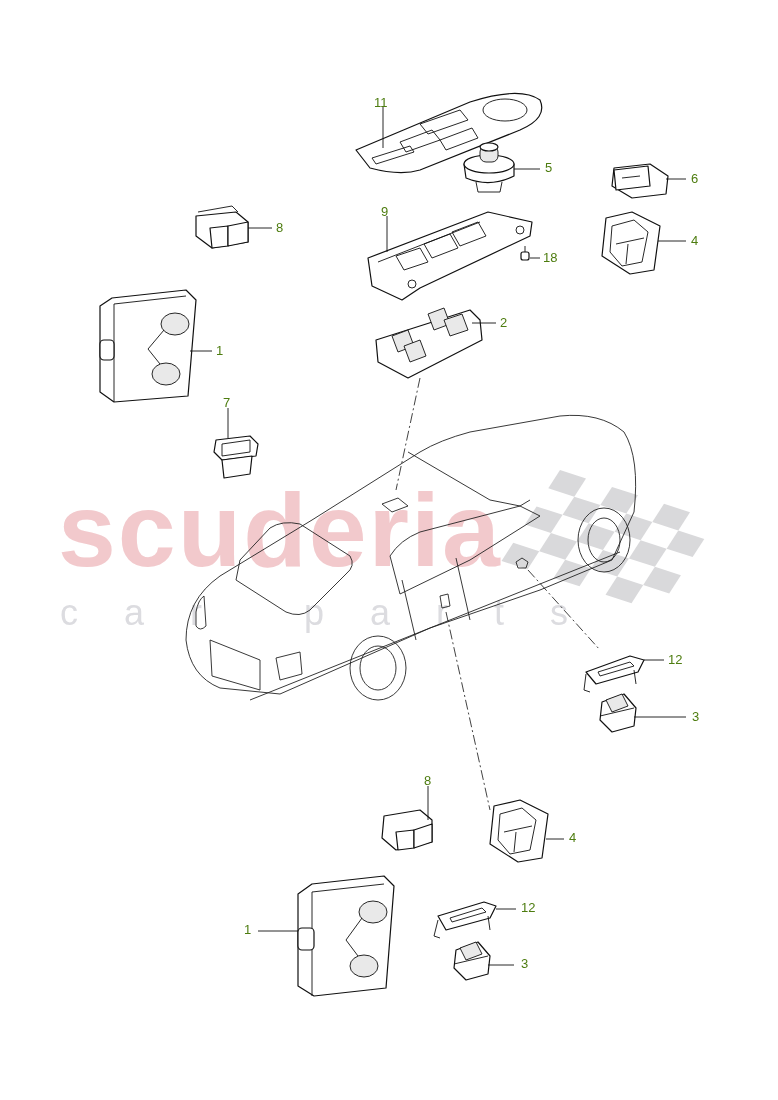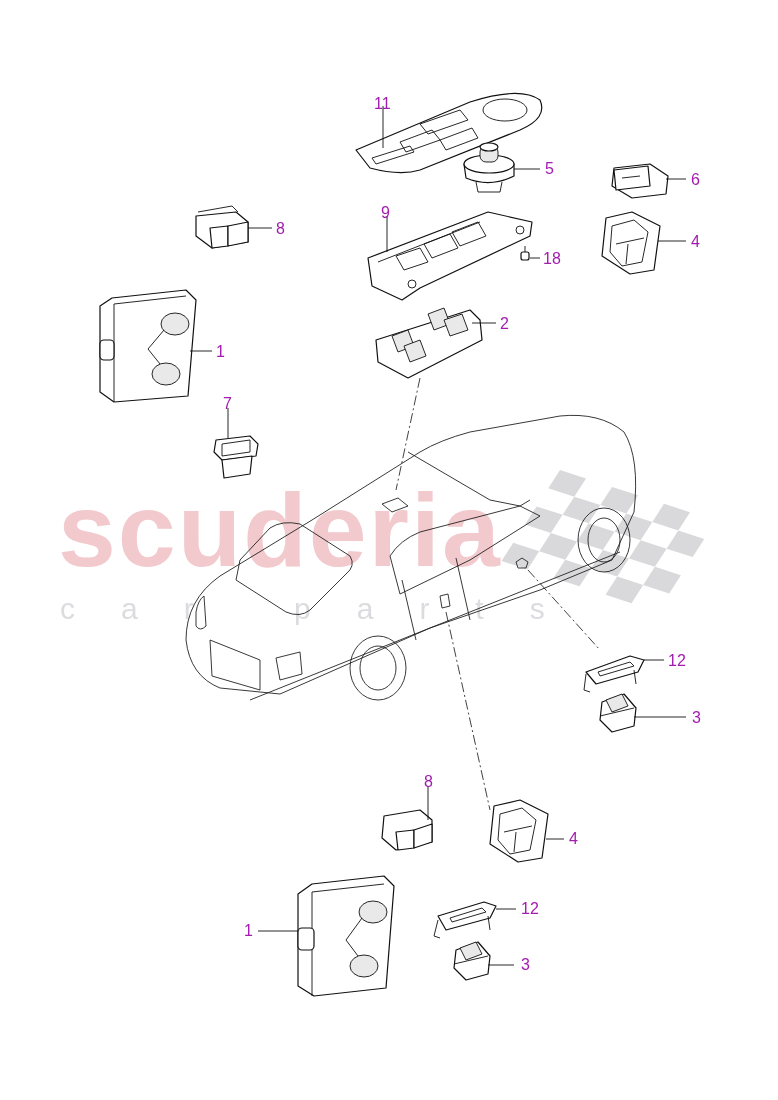--- a/index.html
+++ b/index.html
@@ -1,20 +1,20 @@
 <!DOCTYPE html>
 <html><head>
   <meta charset="utf-8">
   <style>
     html, body { margin: 0; padding: 0; background: #ffffff; }
     body { width: 778px; height: 1100px; position: relative; overflow: hidden; font-family: "Liberation Sans", sans-serif; }
     #stage { position: absolute; left: 0; top: 0; width: 778px; height: 1100px; }
     .wm-text { position: absolute; font-family: "Liberation Sans", sans-serif; font-weight: bold; color: #f2c9cc; letter-spacing: 2px; }
-    .wm-sub { position: absolute; font-family: "Liberation Sans", sans-serif; color: #dcdce0; font-size: 30px; letter-spacing: 46px; }
-    .callout { position: absolute; font-family: "Liberation Sans", sans-serif; font-size: 16px; color: #a21caf; line-height: 1; }
+    .wm-sub { position: absolute; font-family: "Liberation Sans", sans-serif; color: #dcdce0; font-size: 36px; letter-spacing: 46px; }
+    .callout { position: absolute; font-family: "Liberation Sans", sans-serif; font-size: 13px; color: #4d7c0f; line-height: 1; }
     svg .part { fill: #ffffff; stroke: #111; stroke-width: 1.2; stroke-linejoin: round; }
     svg .detail { fill: none; stroke: #111; stroke-width: 0.9; }
     svg .fillgrey { fill: #e9e9e9; stroke: #111; stroke-width: 0.9; }
     svg .leader { stroke: #111; stroke-width: 0.9; fill: none; }
     svg .dash { stroke: #111; stroke-width: 0.8; fill: none; stroke-dasharray: 10 3 2 3; }
     svg .car { fill: none; stroke: #222; stroke-width: 0.9; }
     svg .check { fill: #d9d9db; }
   </style>
 </head>
 <body>

